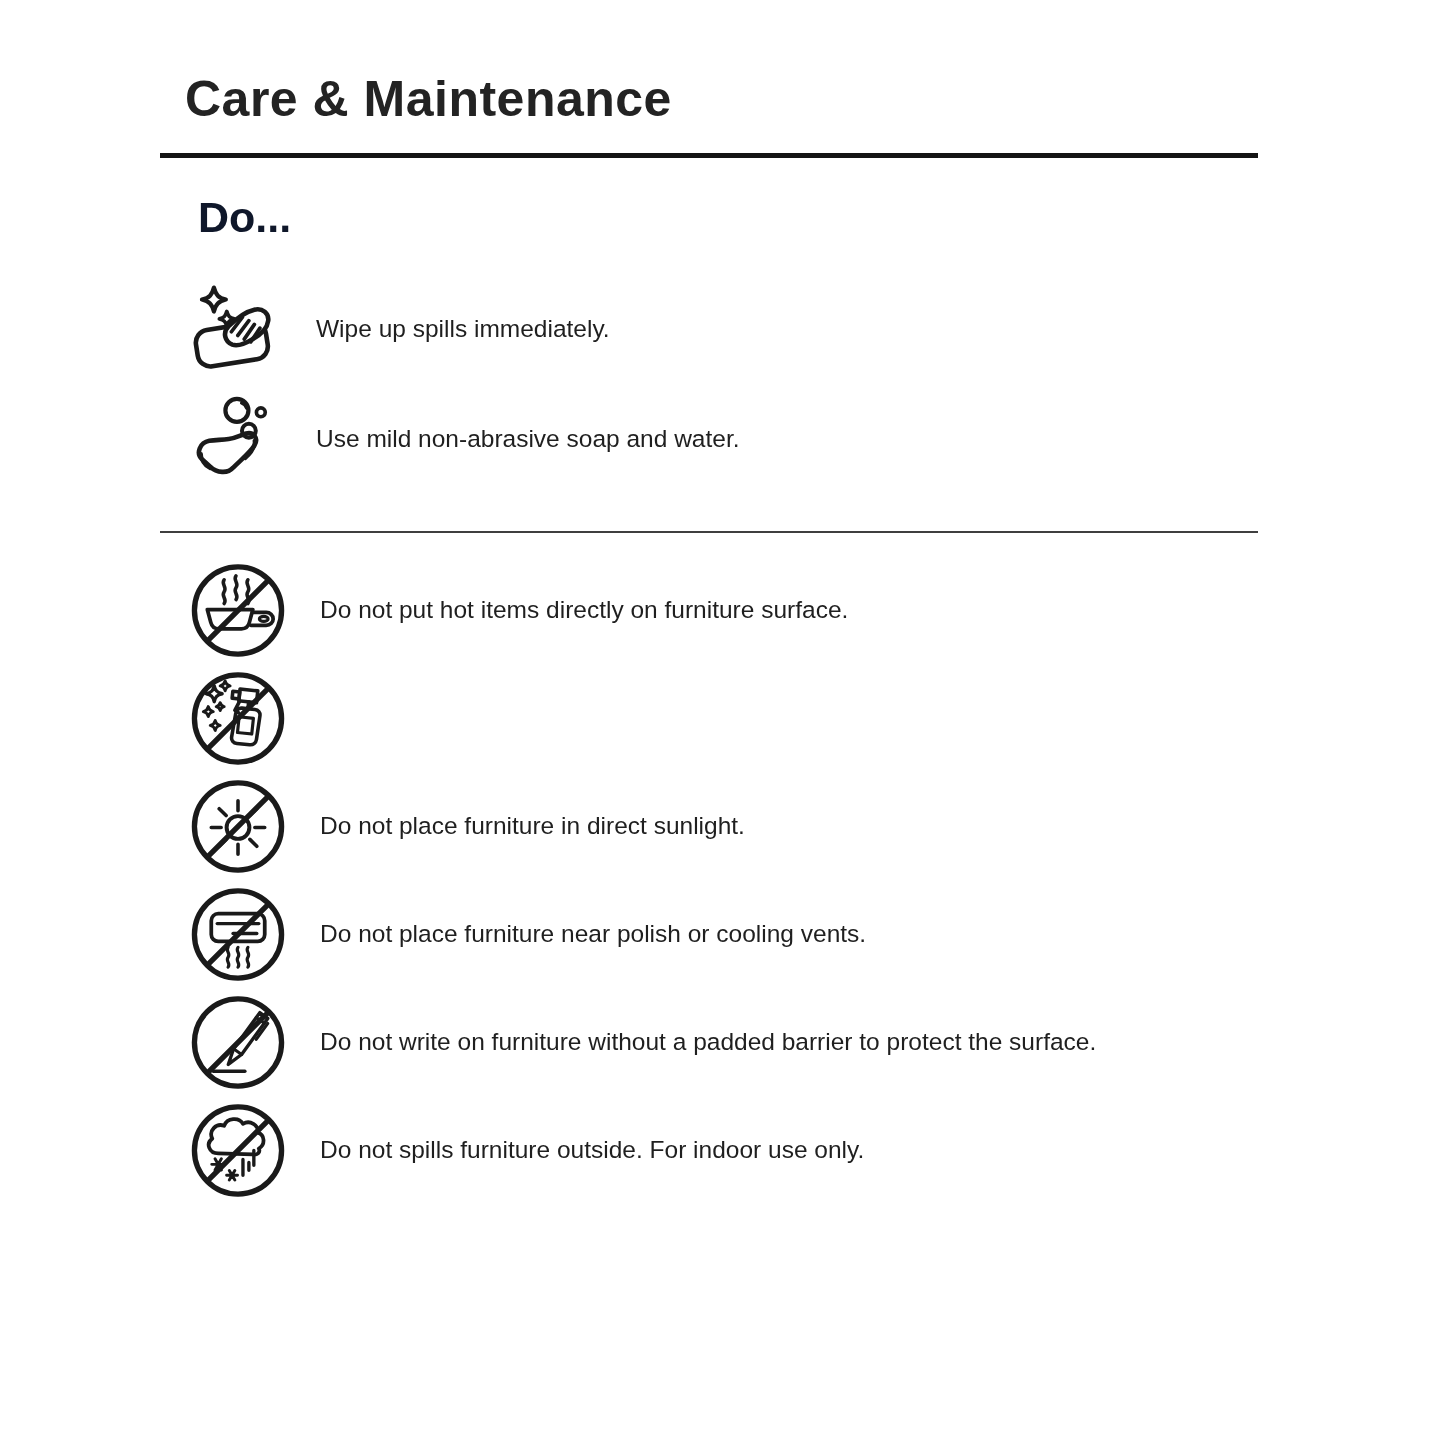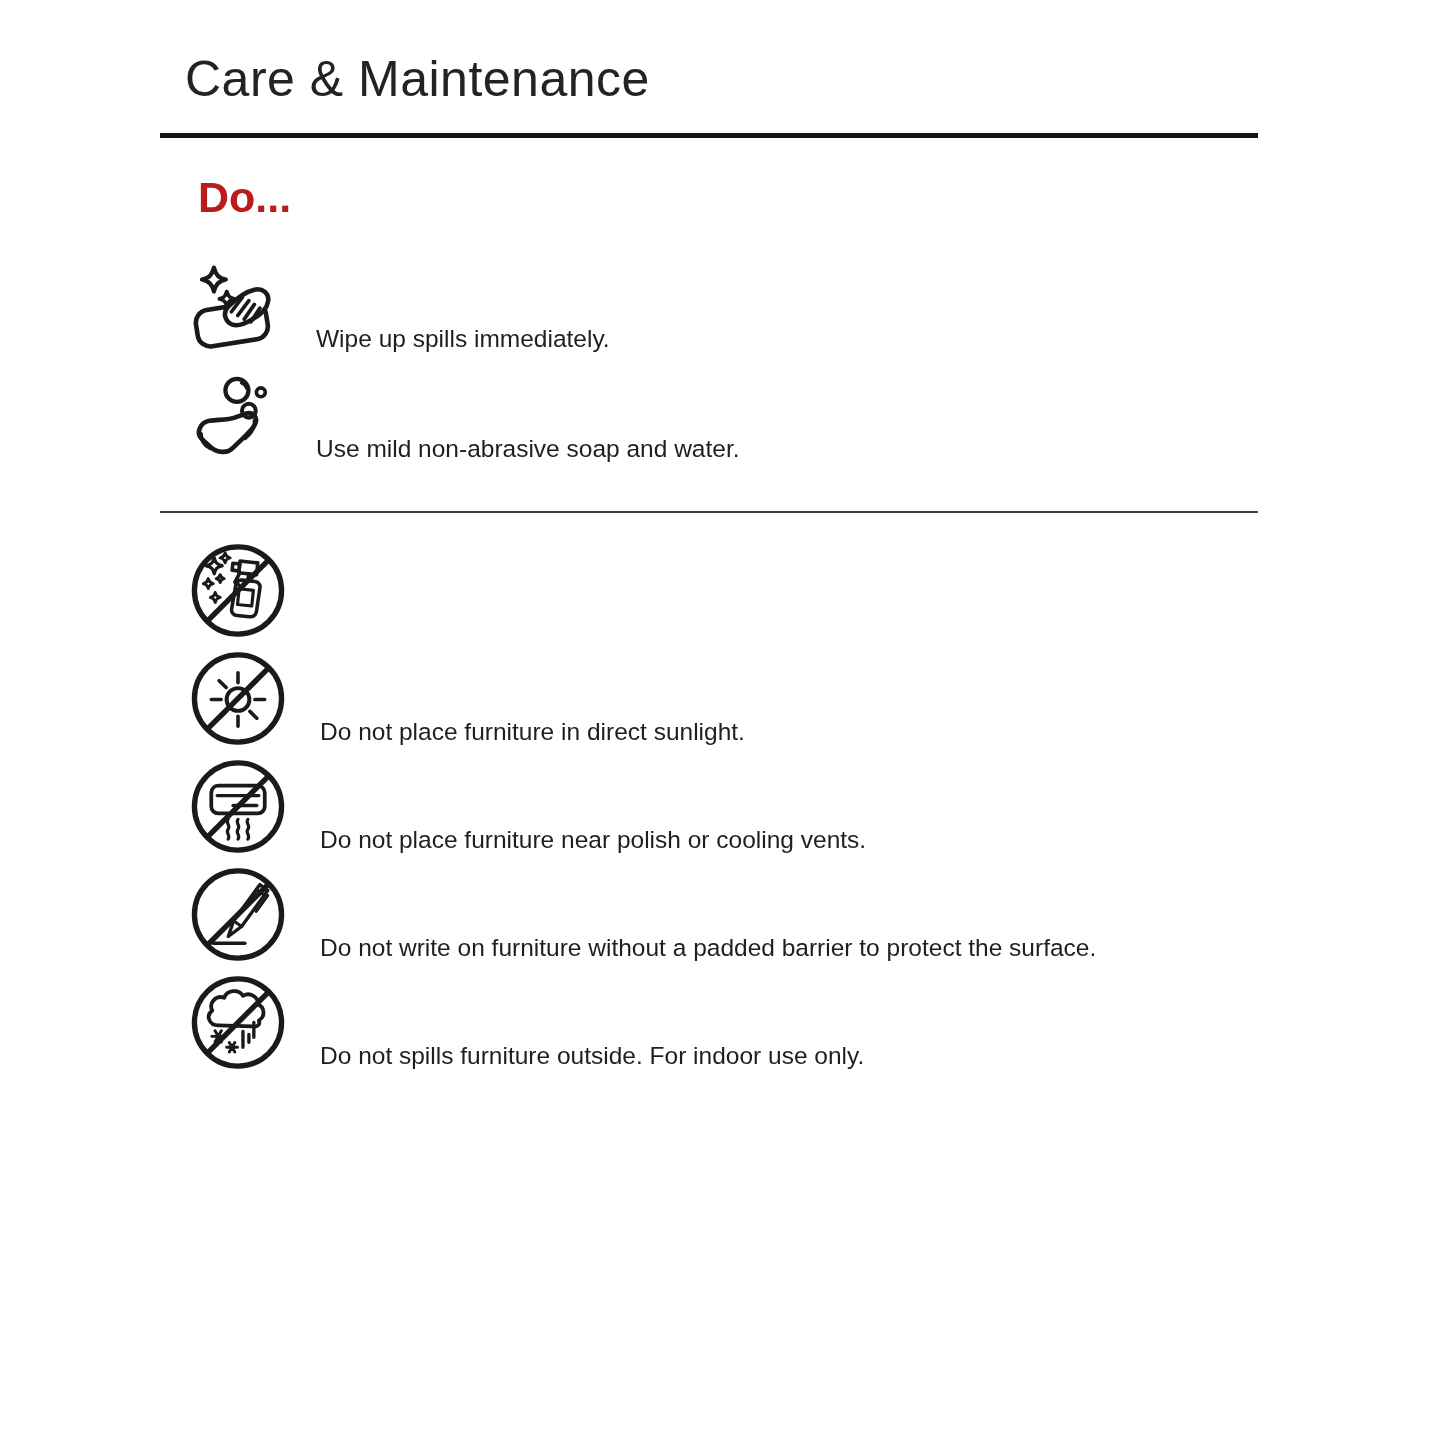--- a/index.html
+++ b/index.html
@@ -13,52 +13,52 @@
     font-family: "Liberation Sans", "DejaVu Sans", sans-serif;
     color: #1f1f1f;
     overflow: hidden;
   }
   .content {
     margin-left: 160px;
     width: 1098px;
   }
   .page-title {
     margin: 0;
-    padding-top: 52px;
+    padding-top: 72px;
     padding-left: 25px;
     font-size: 50px;
     line-height: 1.1;
-    font-weight: normal;
+    font-weight: bold;
     letter-spacing: 0.5px;
     color: #232323;
   }
   .rule-thick {
     margin-top: 26px;
     width: 100%;
     height: 5px;
     background: #141414;
   }
   .rule-thin {
     margin-top: 46px;
     width: 100%;
     height: 2px;
     background: #3f3f3f;
   }
   .section-heading {
     margin: 38px 0 0 38px;
     font-size: 43px;
     line-height: 1;
     font-weight: bold;
-    color: #b91c1c;
+    color: #0f172a;
   }
   .rows { margin-top: 44px; }
   .rows.dont { margin-top: 28px; }
   .row {
     display: flex;
-    align-items: flex-end;
+    align-items: center;
     margin-left: 28px;
   }
   .row.do-row   { height: 92px; margin-bottom: 18px; }
   .row.dont-row { height: 99px; margin-bottom: 9px; }
   .icon-box { flex: 0 0 auto; }
   .do-row   .icon-box { width: 96px;  height: 92px; }
   .dont-row .icon-box { width: 100px; height: 99px; }
   .icon-box svg { width: 100%; height: 100%; display: block; }
   .row-text {
     margin-left: 32px;
@@ -115,20 +115,35 @@
       <div class="row-text">Use mild non-abrasive soap and water.</div>
     </div>
 
   </div>
 
   <div class="rule-thin"></div>
 
 
   <div class="rows dont">
 
+    <div class="row dont-row">
+      <div class="icon-box">
+        <svg viewBox="0 0 100 100">
+          <path class="ink" stroke-width="3.6" d="M36 19 C32.5 24 39.5 26 36 31 C32.5 36 39.5 38 36 43"></path>
+          <path class="ink" stroke-width="3.6" d="M48 15 C44.5 20 51.5 22 48 27 C44.5 32 51.5 34 48 39"></path>
+          <path class="ink" stroke-width="3.6" d="M60 19 C56.5 24 63.5 26 60 31 C56.5 36 63.5 38 60 43"></path>
+          <path class="ink" stroke-width="3.8" d="M19 49 H65 L61.5 62 C60.5 66 57.5 68.5 53.5 68.5 H30.5 C26.5 68.5 23.5 66 22.5 62 Z"></path>
+          <path class="ink" stroke-width="3.8" d="M65 52 H78.5 C82.5 52 85.5 55 85.5 58.5 C85.5 62 82.5 65 78.5 65 H63"></path>
+          <ellipse class="ink" stroke-width="3.2" cx="76" cy="58.5" rx="4.4" ry="2.5"></ellipse>
+          <circle class="ink" stroke-width="5.4" cx="50" cy="50" r="44"></circle>
+          <line class="ink" stroke-width="5.4" x1="20" y1="80" x2="80" y2="20"></line>
+        </svg>
+      </div>
+      <div class="row-text">Do not put hot items directly on furniture surface.</div>
+    </div>
 
     <div class="row dont-row">
       <div class="icon-box">
         <svg viewBox="0 0 100 100">
           <path class="ink" stroke-width="3.4" d="M26 17 C27 22 29 24 34 25 C29 26 27 28 26 33 C25 28 23 26 18 25 C23 24 25 22 26 17 Z"></path>
           <path class="ink" stroke-width="3" d="M37 12 C37.6 15 38.8 16.2 42 17 C38.8 17.8 37.6 19 37 22 C36.4 19 35.2 17.8 32 17 C35.2 16.2 36.4 15 37 12 Z"></path>
           <path class="ink" stroke-width="3" d="M20 38 C20.6 41 21.8 42.2 25 43 C21.8 43.8 20.6 45 20 48 C19.4 45 18.2 43.8 15 43 C18.2 42.2 19.4 41 20 38 Z"></path>
           <path class="ink" stroke-width="3" d="M32 34 C32.5 36.5 33.5 37.5 36 38 C33.5 38.5 32.5 39.5 32 42 C31.5 39.5 30.5 38.5 28 38 C30.5 37.5 31.5 36.5 32 34 Z"></path>
           <path class="ink" stroke-width="3" d="M27 52 C27.6 55 28.8 56.2 32 57 C28.8 57.8 27.6 59 27 62 C26.4 59 25.2 57.8 22 57 C25.2 56.2 26.4 55 27 52 Z"></path>
           <g transform="rotate(6 58 50)">

